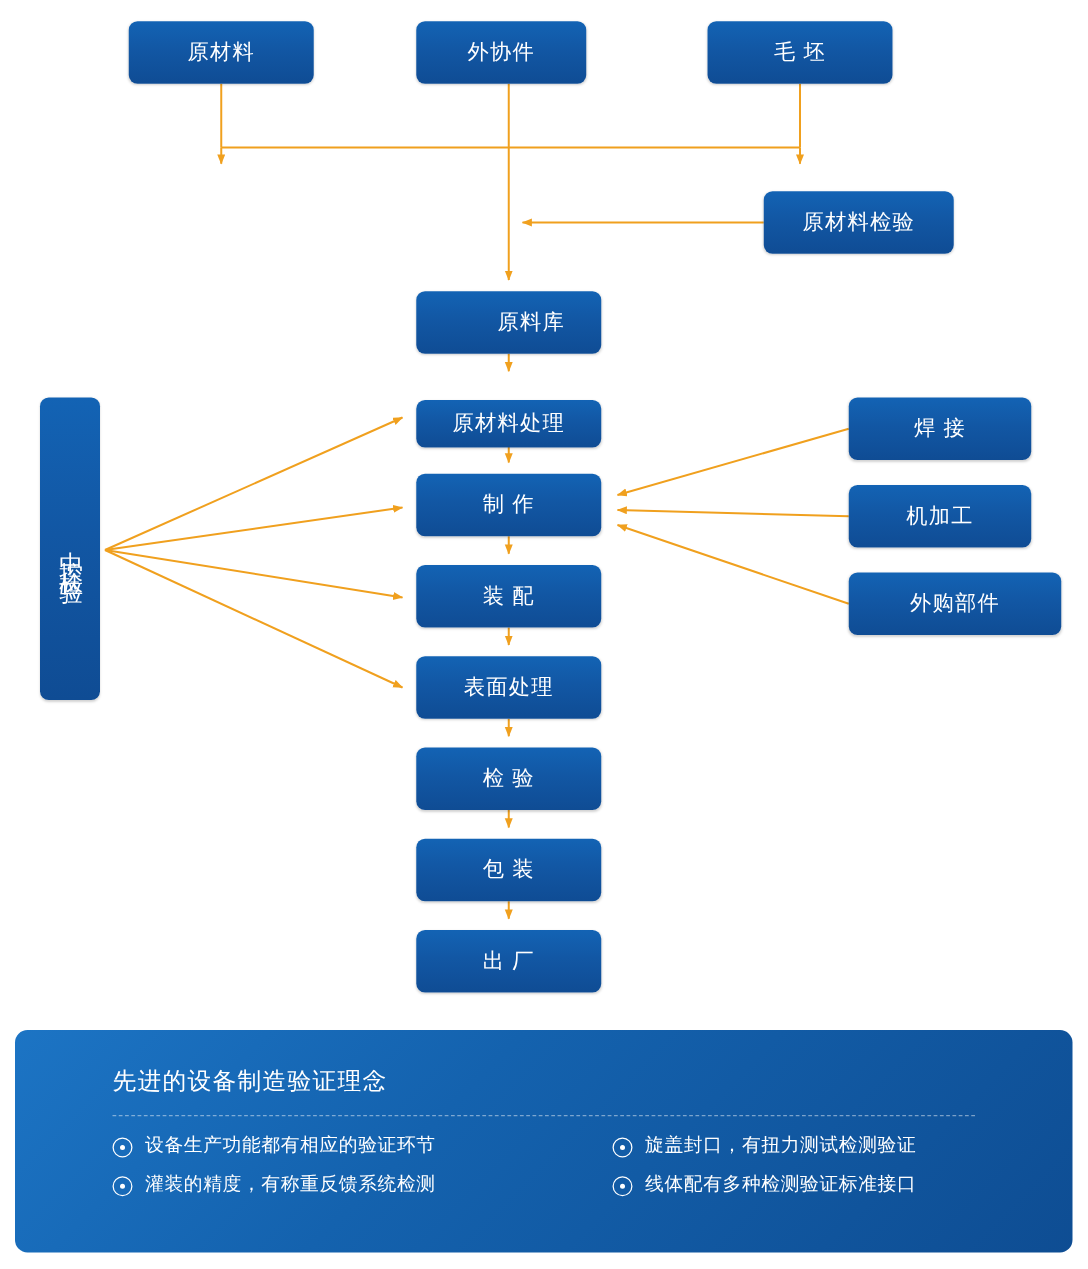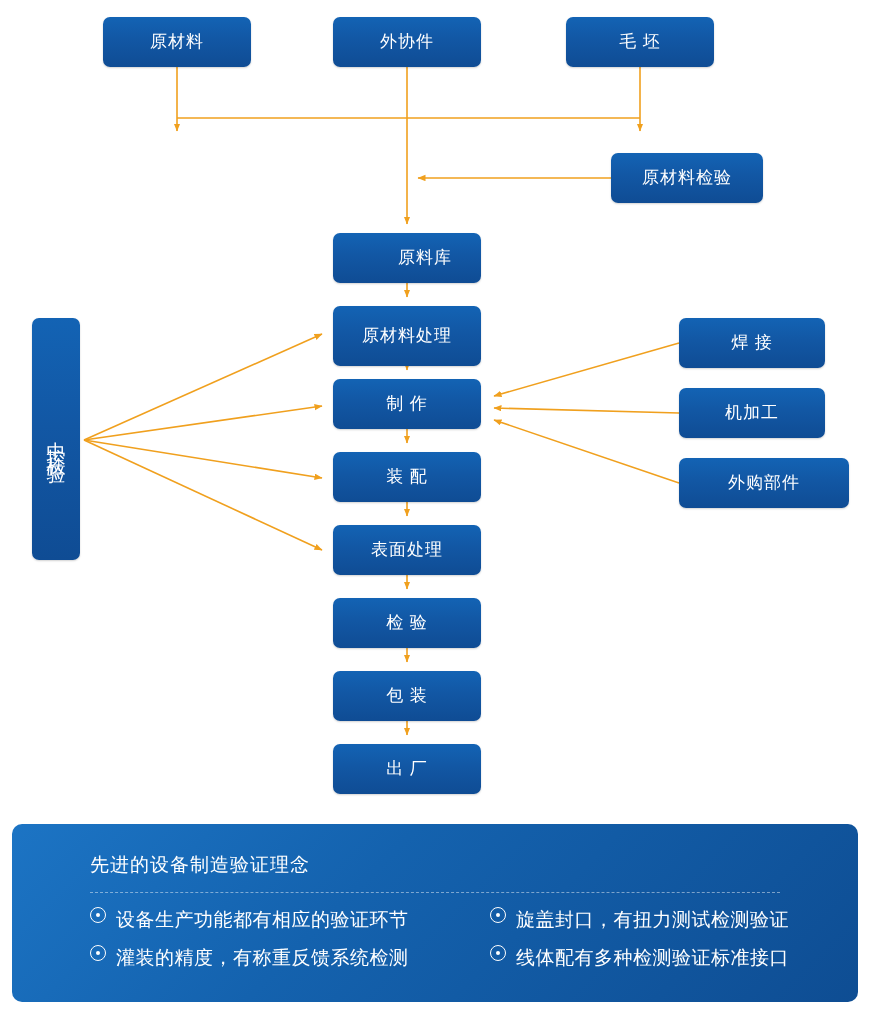--- a/index.html
+++ b/index.html
@@ -75,22 +75,22 @@
   }
   .panel-grid {
     margin: 14px 0 0 62px;
     display: grid;
     grid-template-columns: 400px auto;
     row-gap: 12px;
     column-gap: 0px;
   }
   .panel-item {
     display: flex;
-    align-items: flex-start;
-    font-size: 19px;
+    align-items: flex-end;
+    font-size: 15px;
     letter-spacing: 0.5px;
   }
   .bullet-icon {
     display: inline-block;
     width: 14px;
     height: 14px;
     border: 1.4px solid #ffffff;
     border-radius: 50%;
     margin-right: 10px;
     position: relative;
@@ -149,35 +149,35 @@
 
       <path d="M679,343 L494,396" marker-end="url(#ah)"></path>
       <path d="M679,413 L494,408" marker-end="url(#ah)"></path>
       <path d="M679,483 L494,420" marker-end="url(#ah)"></path>
     </g>
   </svg>
 
   <div class="node" style="left:103px; top:17px; width:148px; height:50px;">
       <span>原材料</span>
     </div>
-  <div class="node" style="left:333px; top:17px; width:148px; height:50px;">
+  <div class="node" style="left:333px; top:17px; width:136px; height:50px;">
       <span>外协件</span>
     </div>
   <div class="node" style="left:566px; top:17px; width:148px; height:50px;">
       <span>毛 坯</span>
     </div>
 
   <div class="node" style="left:611px; top:153px; width:152px; height:50px;">
       <span>原材料检验</span>
     </div>
 
   <div class="node" style="left:333px; top:233px; width:148px; height:50px;padding-left:36px;">
       <span>原料库</span>
     </div>
-  <div class="node" style="left:333px; top:306px; width:148px; height:60px;">
+  <div class="node" style="left:333px; top:320px; width:148px; height:38px;">
       <span>原材料处理</span>
     </div>
   <div class="node" style="left:333px; top:452px; width:148px; height:50px;">
       <span>装 配</span>
     </div>
   <div class="node" style="left:333px; top:379px; width:148px; height:50px;">
       <span>制 作</span>
     </div>
   <div class="node" style="left:333px; top:525px; width:148px; height:50px;">
       <span>表面处理</span>

